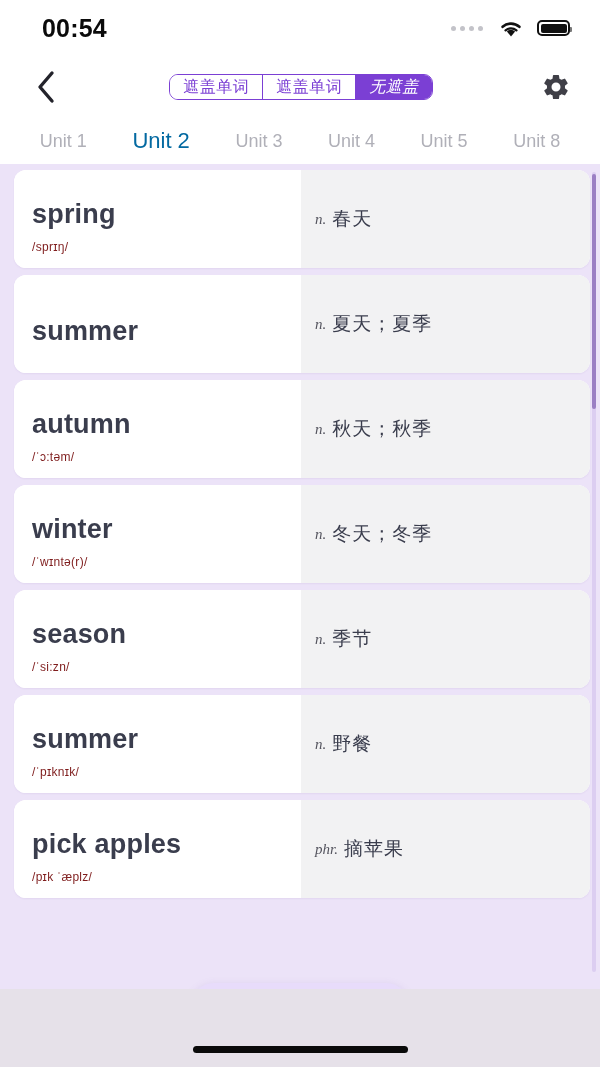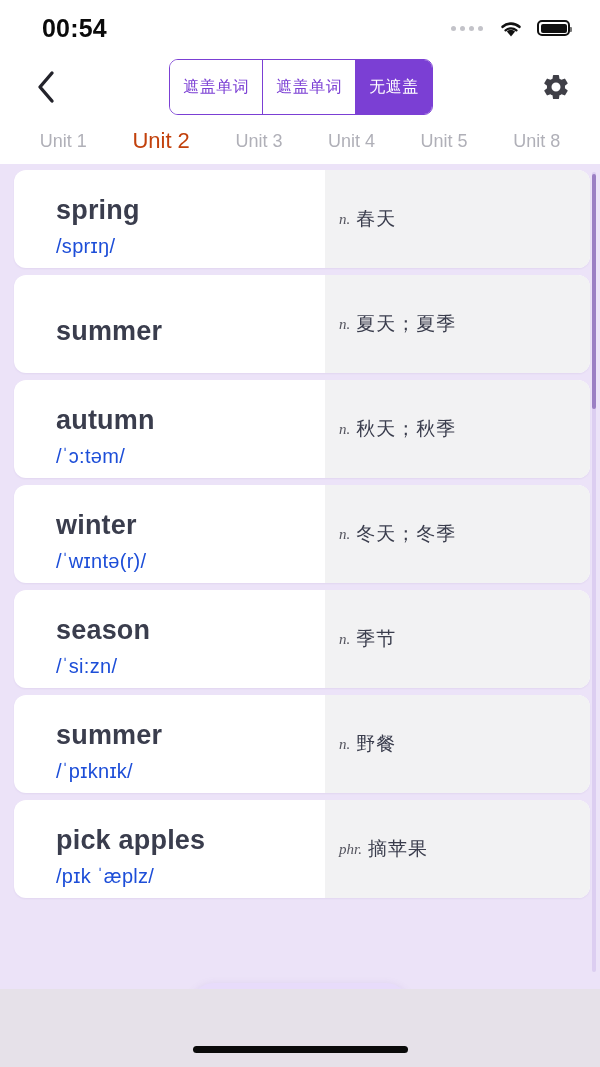--- a/index.html
+++ b/index.html
@@ -104,36 +104,36 @@
     background: none;
     border: none;
   }
 
   
   .segmented {
     display: flex;
     border: 1.6px solid #7b3fd4;
     border-radius: 9px;
     overflow: hidden;
-    height: 56px;
+    height: 26px;
   }
   .seg-item {
     display: flex;
     align-items: center;
     justify-content: center;
     padding: 0 13px;
     font-size: 16px;
     color: #7b3fd4;
     background: #ffffff;
     cursor: pointer;
     border-right: 1.4px solid #7b3fd4;
     white-space: nowrap;
     letter-spacing: 0.5px;
   }
-  .seg-item:last-child { border-right: none; }
+  .seg-item:last-child { border-right: none; font-style: italic; }
   .seg-item.active {
     background: #7b3fd4;
     color: #ffffff;
   }
 
   
   .unit-tabs {
     height: 46px;
     background: #ffffff;
     display: flex;
@@ -145,21 +145,21 @@
   .unit-tab {
     flex: 1 0 auto;
     text-align: center;
     font-size: 18px;
     color: #b0b0b8;
     cursor: pointer;
     white-space: nowrap;
     padding: 0 8px;
   }
   .unit-tab.active {
-    color: #c2410c;
+    color: #0369a1;
     font-size: 22px;
     font-weight: 500;
   }
 
   
   .list-area {
     position: relative;
     background: #ece3f8;
     height: 825px;
     padding: 6px 0 0 0;
@@ -177,32 +177,31 @@
     background: #ffffff;
     box-shadow: 0 1px 2px rgba(90,60,140,0.07);
   }
   .card-left {
     width: 287px;
     background: #ffffff;
     padding: 16px 0 0 18px;
     display: flex;
     flex-direction: column;
     justify-content: center;
-    margin-left: 24px;
   }
   .word-text {
     font-size: 27px;
     font-weight: 700;
     color: #3a3d4d;
     letter-spacing: 0.2px;
     line-height: 1.1;
   }
   .phonetic-text {
-    font-size: 20px;
-    color: #1d4ed8;
+    font-size: 12px;
+    color: #7f1d1d;
     margin-top: 10px;
     letter-spacing: 0.3px;
   }
   .card-right {
     flex: 1;
     background: #f2f2f3;
     display: flex;
     align-items: center;
     padding-left: 14px;
     gap: 6px;

